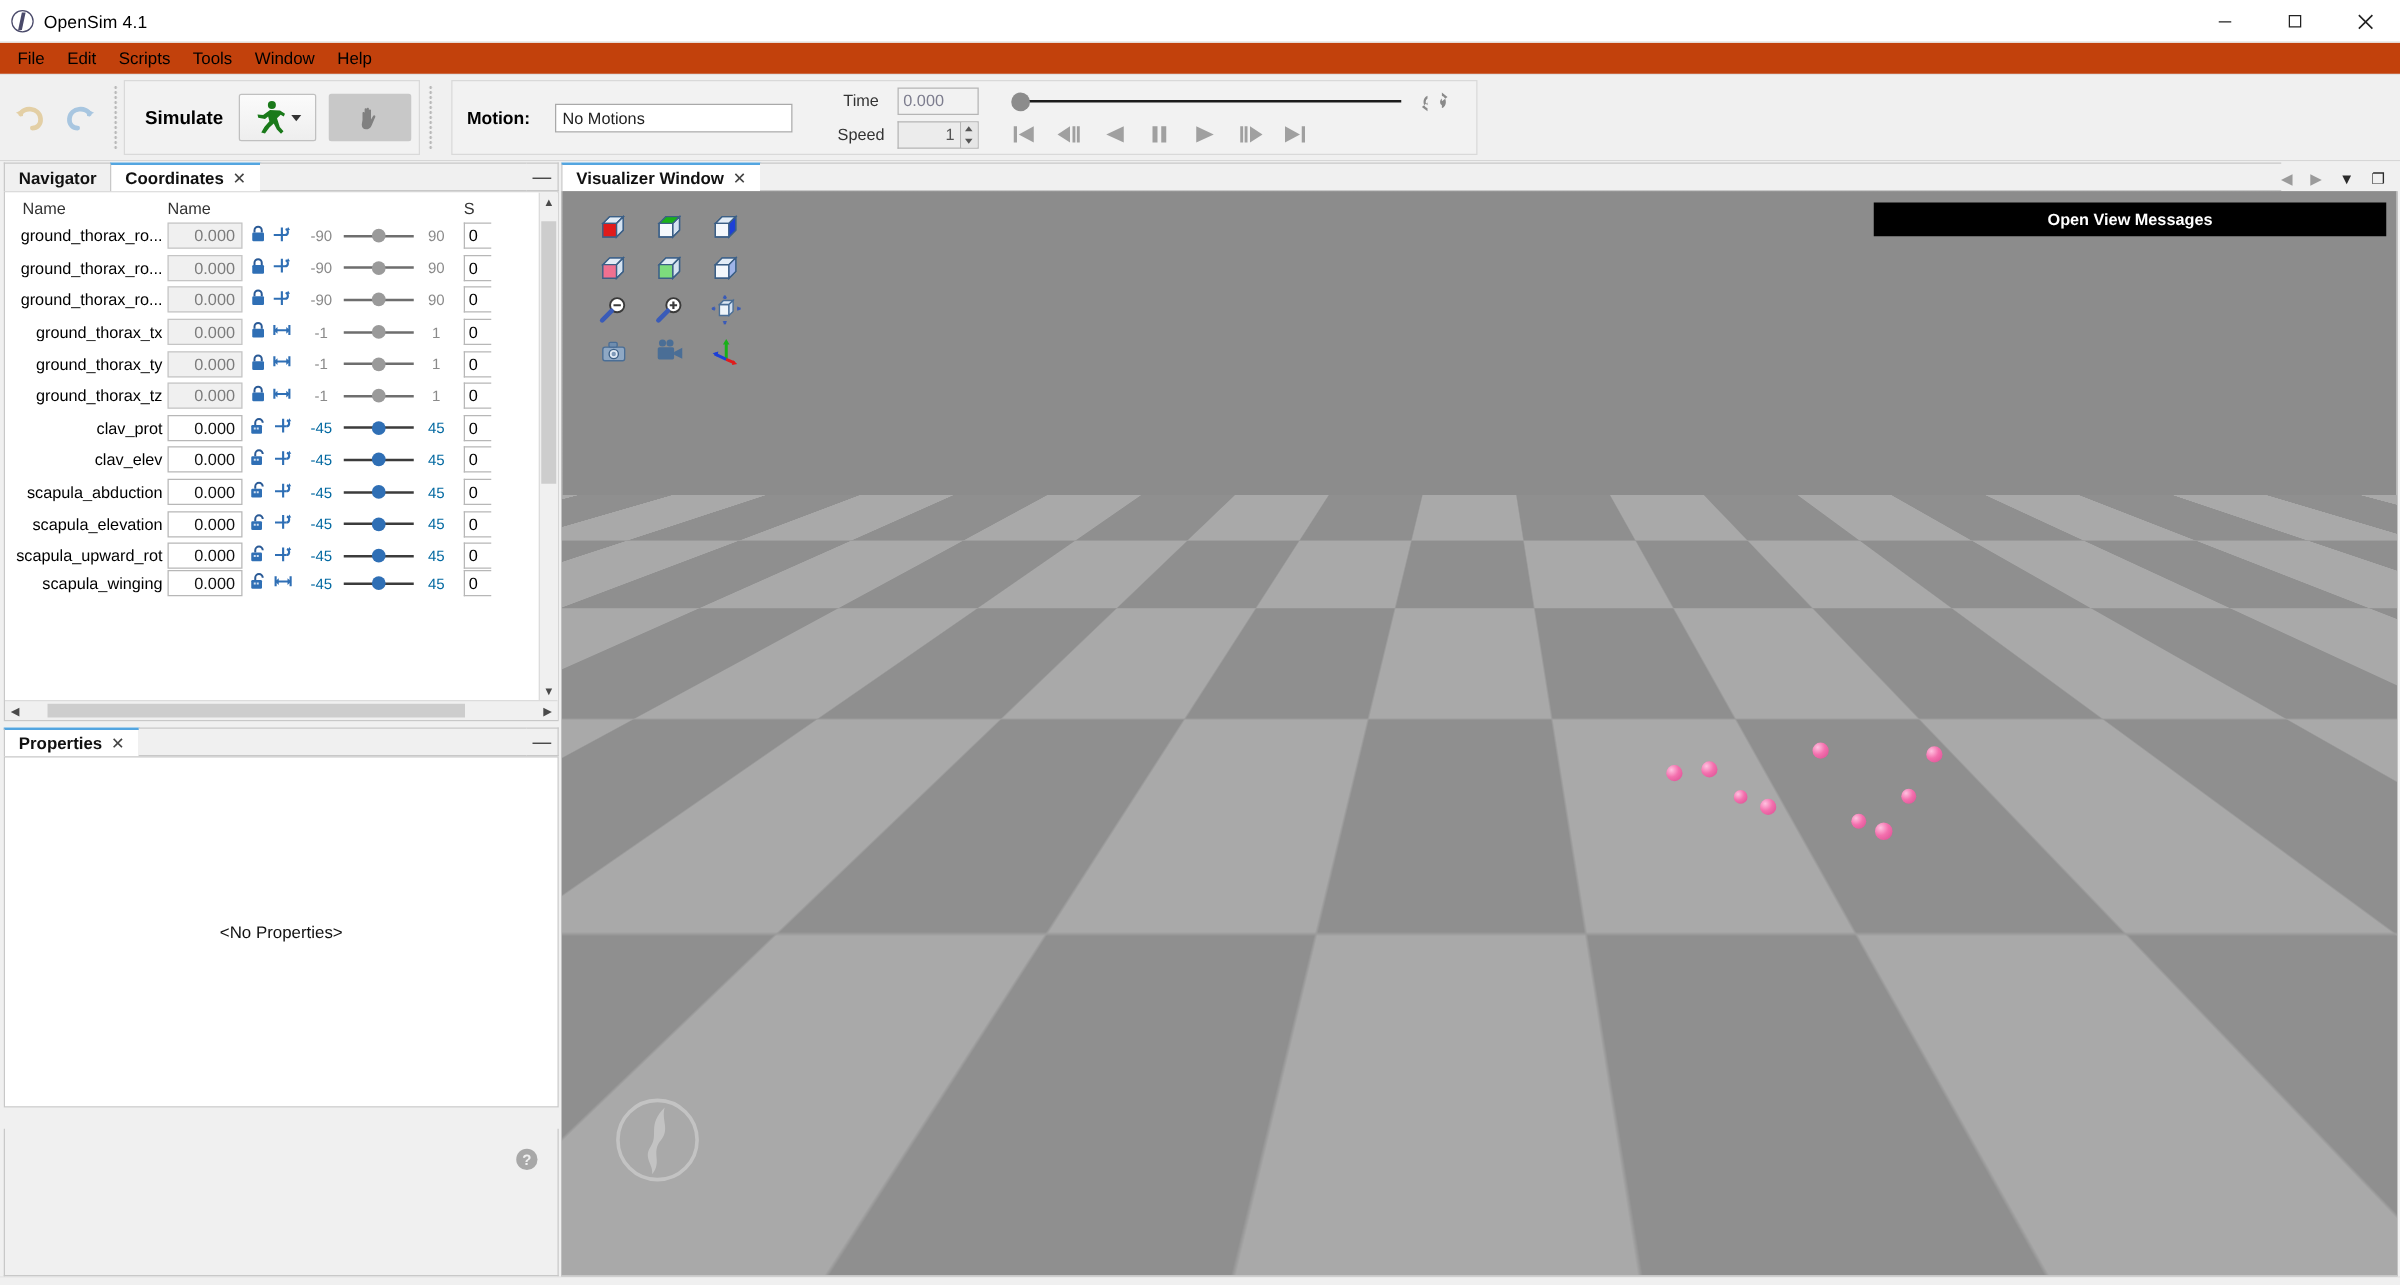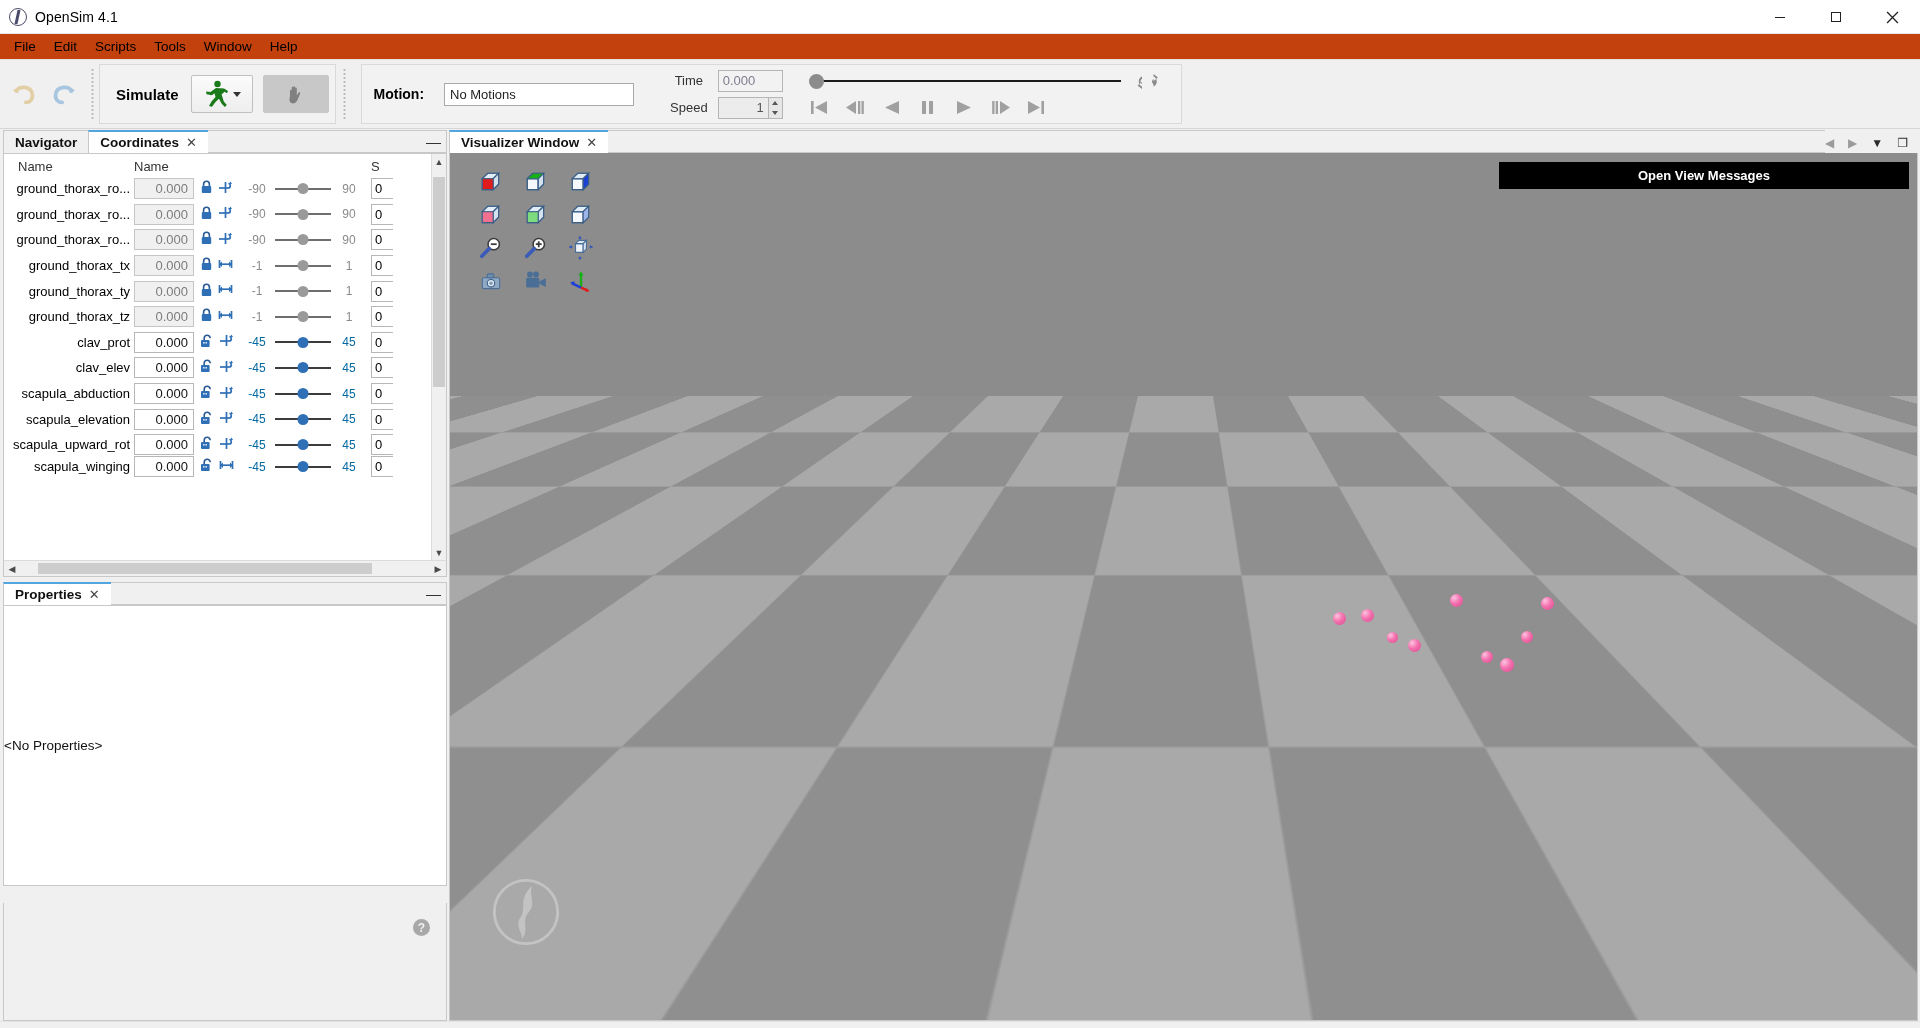--- a/index.html
+++ b/index.html
@@ -188,21 +188,21 @@
   #coord-vscroll { width: 15px; background: #f0f0f0; border-left: 1px solid #dcdcdc; display: flex; flex-direction: column; }
   .sb-arrow { height: 15px; display: flex; align-items: center; justify-content: center; background: #f0f0f0; font-size: 9px; color: #4a4a4a; }
   .sb-track { flex: 1; position: relative; background: #f0f0f0; }
   .sb-thumb { position: absolute; left: 1px; right: 1px; top: 8px; height: 210px; background: #cdcdcd; }
   #coord-hscroll { height: 16px; display: flex; background: #f0f0f0; border-top: 1px solid #dcdcdc; }
   .hsb-arrow { width: 16px; display: flex; align-items: center; justify-content: center; font-size: 9px; color: #4a4a4a; }
   .hsb-track { flex: 1; position: relative; }
   .hsb-thumb { position: absolute; top: 2px; bottom: 2px; left: 18px; right: 58px; background: #cdcdcd; }
 
   
-  #props-panel { background: #fff; border: 1px solid #c8c8c8; flex: 1; display: flex; align-items: center; justify-content: flex-start; position: relative; margin-bottom: 17px; }
+  #props-panel { background: #fff; border: 1px solid #c8c8c8; flex: 1; display: flex; align-items: center; justify-content: center; position: relative; margin-bottom: 17px; }
   #no-props { font-size: 13.5px; color: #111; }
   #help-dot {
     position: absolute; right: 16px; bottom: 60px;
     width: 17px; height: 17px; border-radius: 50%; background: #a8a8a8;
     color: #f0f0f0; font-size: 12px; font-weight: bold;
     display: flex; align-items: center; justify-content: center;
   }
   #props-lower { background: #f0f0f0; border: 1px solid #c8c8c8; border-top: none; height: 118px; position: relative; }
 
   

